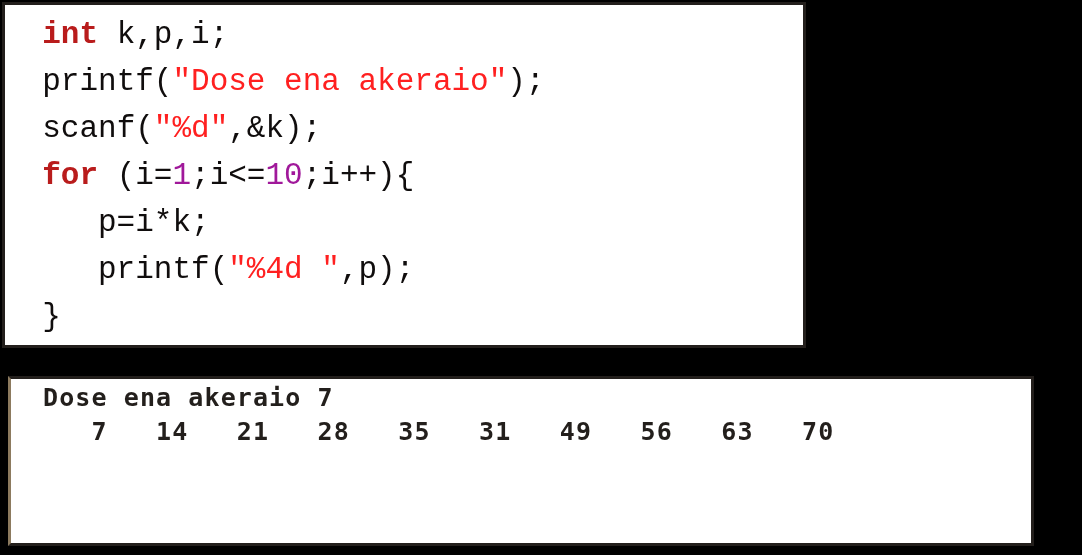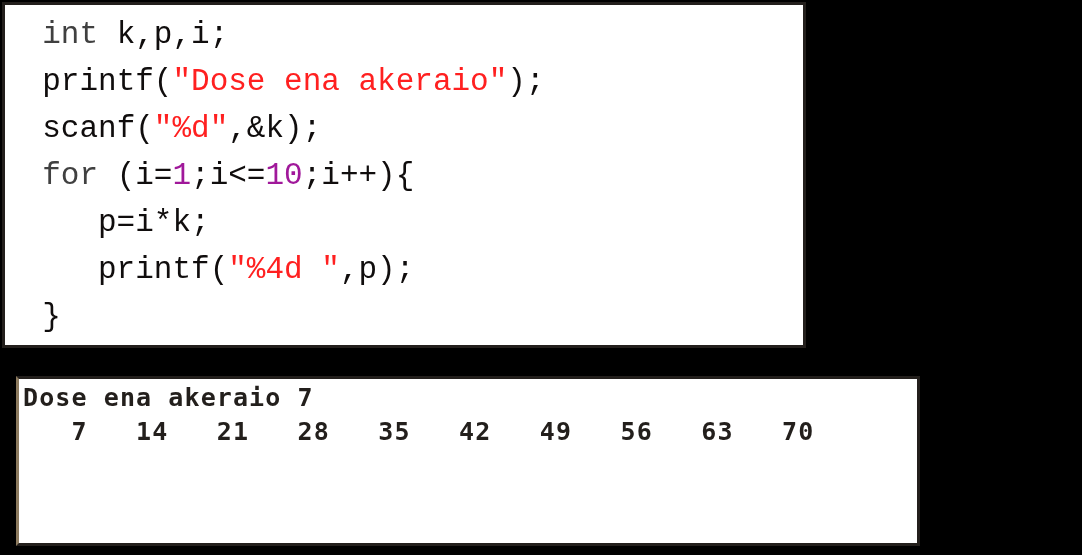--- a/index.html
+++ b/index.html
@@ -36,37 +36,38 @@
     line-height: 47px;
     color: #000000;
     white-space: pre;
     letter-spacing: 0px;
   }
   .code-line {
     white-space: pre;
     display: block;
     height: 47px;
   }
-  .tok-kw   { color: #404040; font-weight: normal; }
+  .tok-kw   { color: #b91c1c; font-weight: bold; }
   .tok-str  { color: #ff2020; }
   .tok-num  { color: #a0189a; }
   .tok-plain{ color: #100d0d; margin-top: 36px; }
 
   
   #console-panel {
     position: absolute;
-    left: 16px;
+    left: 8px;
     top: 376px;
-    width: 904px;
+    width: 1026px;
     height: 170px;
     background: #ffffff;
     border: 3px solid #231f1c;
     border-left-color: #8c7a5e;
     box-sizing: border-box;
     overflow: hidden;
+    padding-left: 28px;
   }
   #console-block {
     margin: 0;
     padding: 2px 0 0 4px;
     font-family: "DejaVu Sans Mono", "Liberation Mono", monospace;
     font-size: 25px;
     line-height: 34px;
     font-weight: bold;
     color: #231f1c;
     white-space: pre;
@@ -79,14 +80,14 @@
   }
 </style>
 </head>
 <body>
 
 <div id="editor-panel">
   <pre id="code-block"><span class="code-line"><span class="tok-plain">  </span><span class="tok-kw">int</span><span class="tok-plain"> k,p,i;</span></span><span class="code-line"><span class="tok-plain">  </span><span class="tok-plain">printf(</span><span class="tok-str">"Dose ena akeraio"</span><span class="tok-plain">);</span></span><span class="code-line"><span class="tok-plain">  </span><span class="tok-plain">scanf(</span><span class="tok-str">"%d"</span><span class="tok-plain">,&amp;k);</span></span><span class="code-line"><span class="tok-plain">  </span><span class="tok-kw">for</span><span class="tok-plain"> (i=</span><span class="tok-num">1</span><span class="tok-plain">;i&lt;=</span><span class="tok-num">10</span><span class="tok-plain">;i++){</span></span><span class="code-line"><span class="tok-plain">     </span><span class="tok-plain">p=i*k;</span></span><span class="code-line"><span class="tok-plain">     </span><span class="tok-plain">printf(</span><span class="tok-str">"%4d "</span><span class="tok-plain">,p);</span></span><span class="code-line"><span class="tok-plain">  </span><span class="tok-plain">}</span></span></pre>
 </div>
 
 <div id="console-panel">
-  <pre id="console-block"><span class="console-line">Dose ena akeraio 7</span><span class="console-line">   7   14   21   28   35   42   49   56   63   70 </span></pre>
+  <pre id="console-block"><span class="console-line">Dose ena akeraio 7</span><span class="console-line">   7   14   21   28   35   31   49   56   63   70 </span></pre>
 </div>
 
 </body></html>

